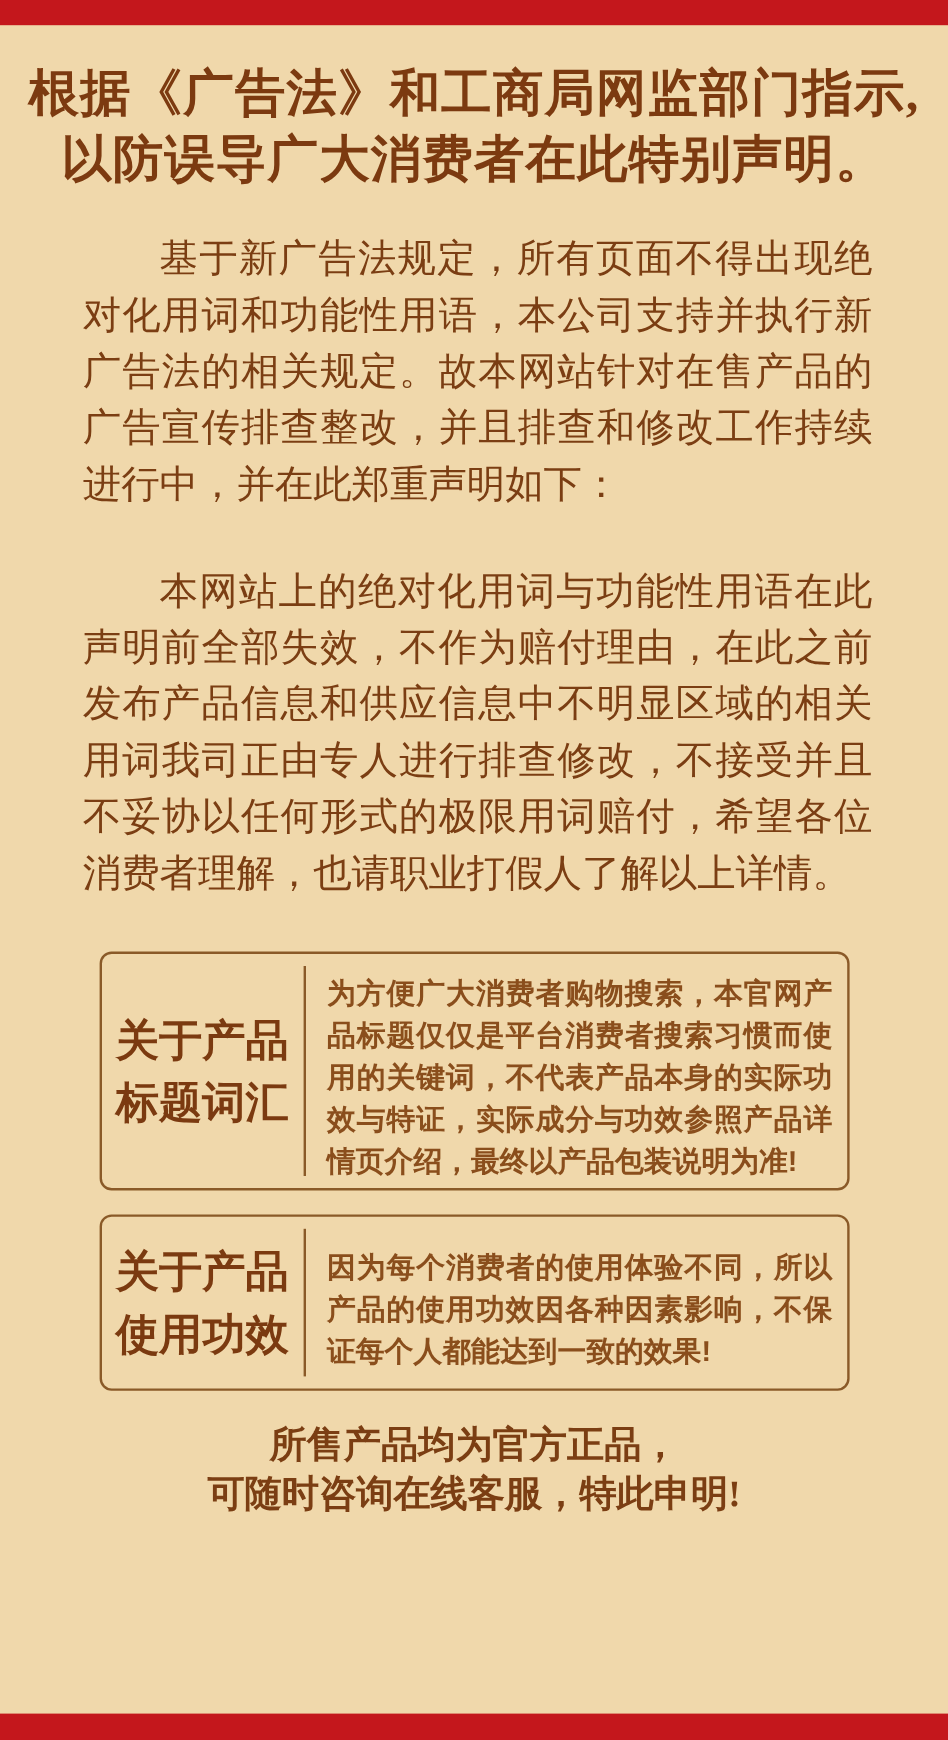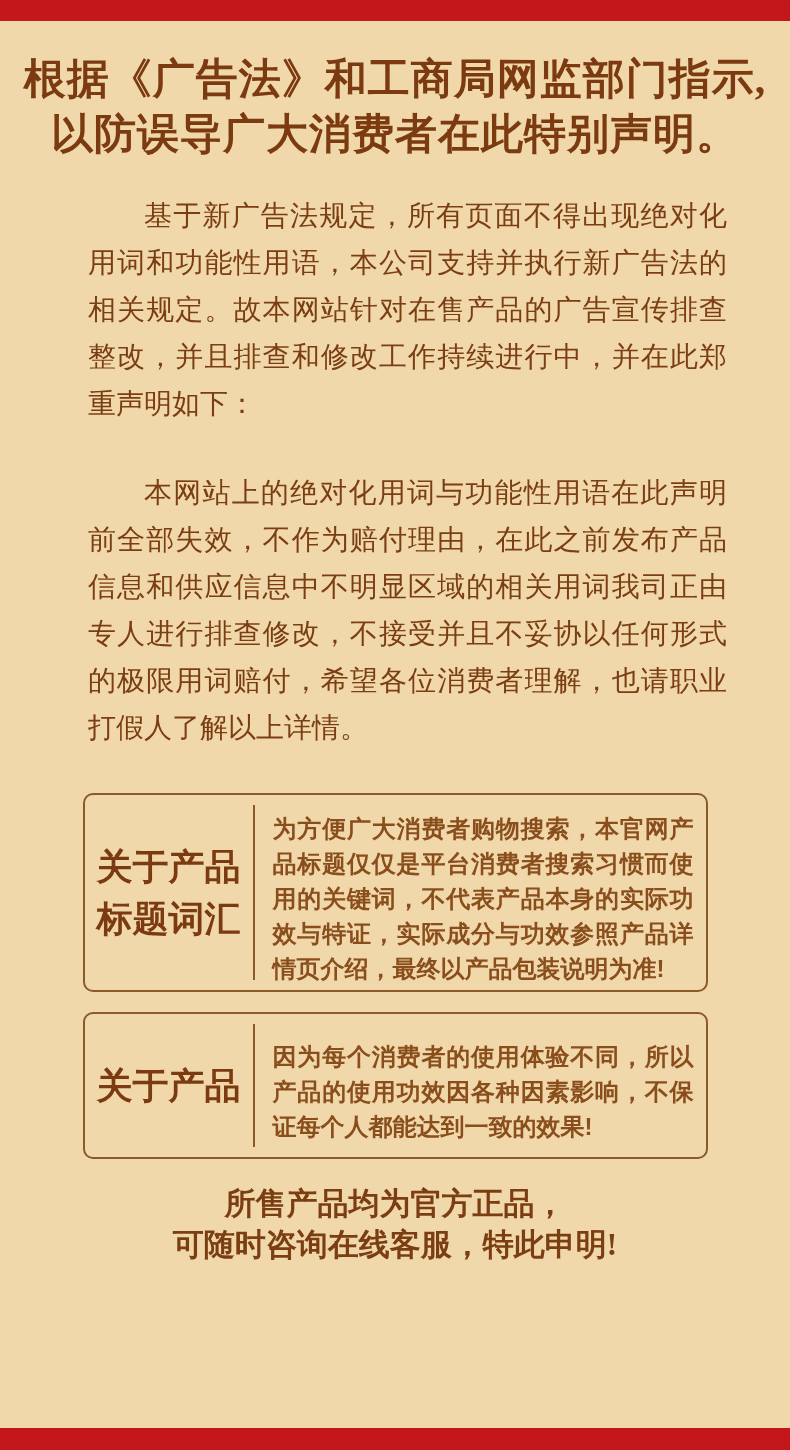--- a/index.html
+++ b/index.html
@@ -26,23 +26,23 @@
     padding-top: 52px;
     text-align: center;
     color: #7c3a10;
     font-size: 42px;
     line-height: 55px;
     font-weight: bold;
     letter-spacing: 1px;
   }
 
   .intro {
-    margin: 30px 63px 0 88px;
+    margin: 30px 63px 0 69px;
     color: #7b3e13;
-    font-size: 28px;
+    font-size: 32px;
     line-height: 47px;
     text-align: justify;
   }
   .intro p {
     margin: 0 0 42px 0;
     text-indent: 2em;
   }
 
   .notices {
     width: 625px;
@@ -118,20 +118,21 @@
       <div class="notice-label">
         <span>关于产品</span>
         <span>标题词汇</span>
       </div>
       <div class="notice-text">为方便广大消费者购物搜索，本官网产品标题仅仅是平台消费者搜索习惯而使用的关键词，不代表产品本身的实际功效与特证，实际成分与功效参照产品详情页介绍，最终以产品包装说明为准!</div>
     </div>
 
     <div class="notice notice-1">
       <div class="notice-label">
         <span>关于产品</span>
+        <span>使用功效</span>
       </div>
       <div class="notice-text">因为每个消费者的使用体验不同，所以产品的使用功效因各种因素影响，不保证每个人都能达到一致的效果!</div>
     </div>
 
 
   </div>
 
   <div class="footer-note">
     <span style="display:block">所售产品均为官方正品，</span>
     <span style="display:block">可随时咨询在线客服，特此申明!</span>

